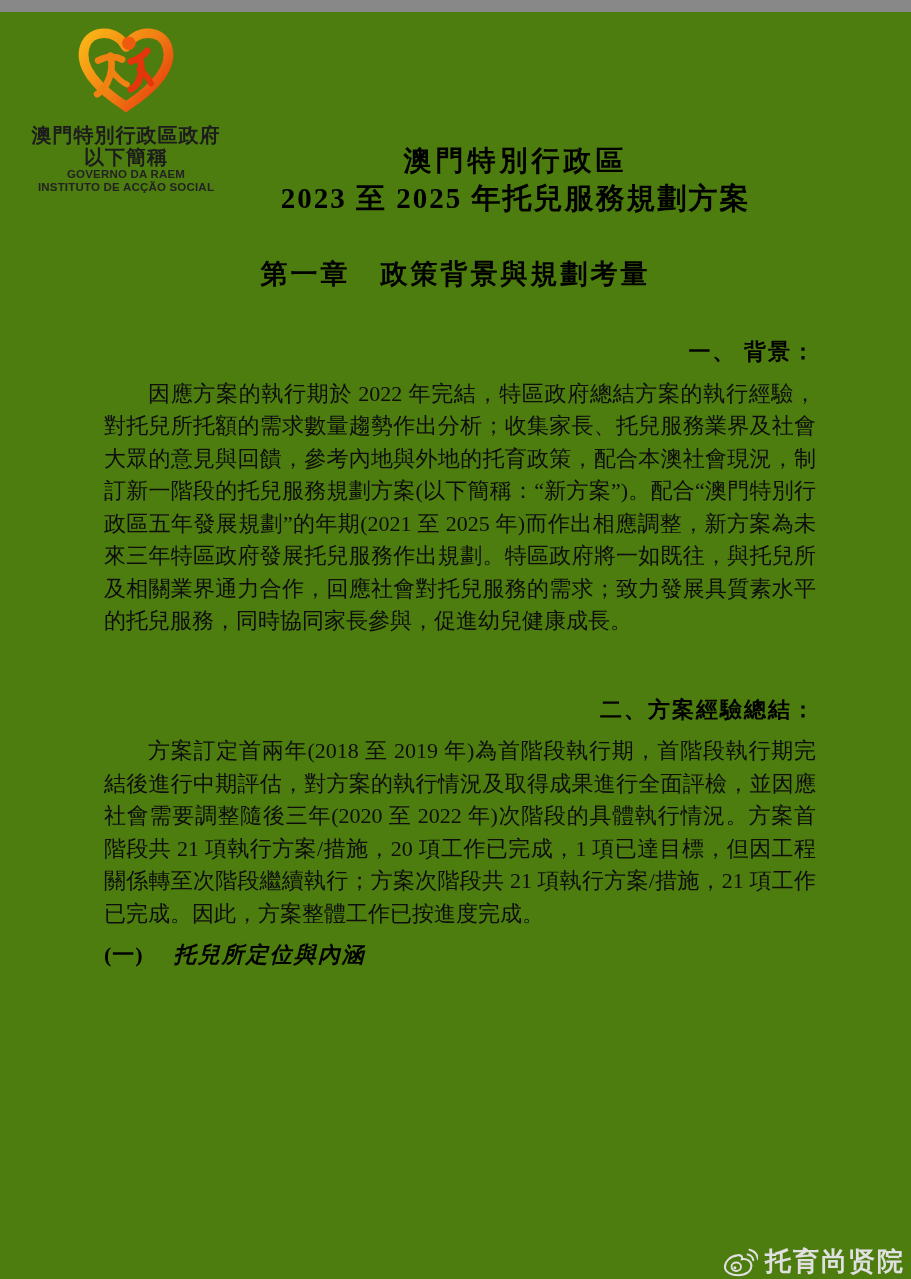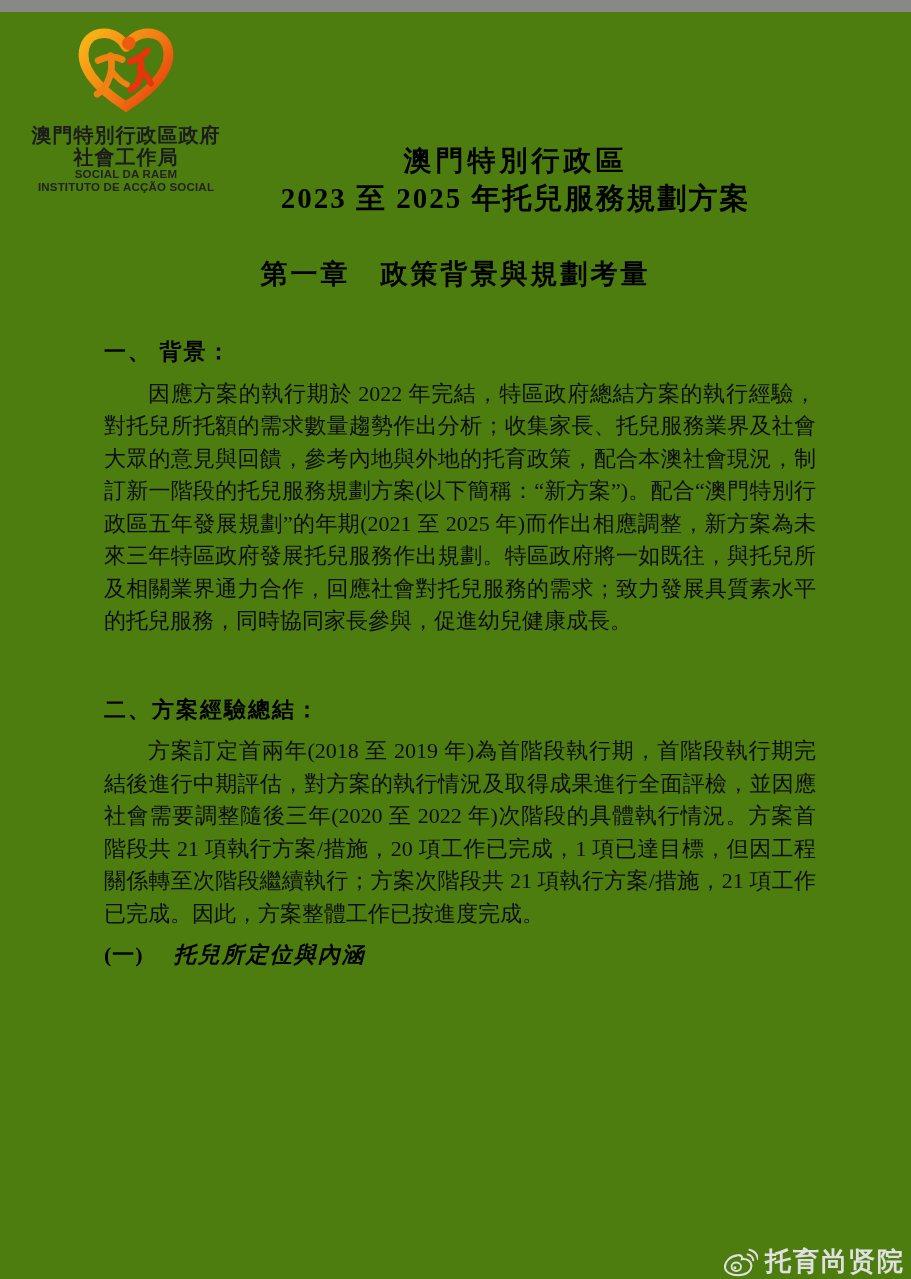--- a/index.html
+++ b/index.html
@@ -32,21 +32,21 @@
     position:absolute;top:244px;left:0;width:100%;
     text-align:center;font-size:27px;font-weight:bold;letter-spacing:3px;color:#000;
   }
   
   .content{
     position:absolute;left:104px;top:324px;width:712px;
     font-size:22px;line-height:32.5px;text-align:justify;color:#0d0d0d;
   }
   .sec-heading{
     font-size:22px;font-weight:bold;letter-spacing:2px;
-    margin:0 0 9px 0;text-align:left;color:#000;
+    margin:0 0 9px 0;text-align:right;color:#000;
   }
   .content p{margin:0 0 9px 0;text-indent:2em;}
   .mt-lg{margin-top:56px;}
   .sub-heading{font-size:22px;font-weight:bold;margin:2px 0 13px 0;letter-spacing:1px;text-align:left;color:#000;}
   .sub-heading .sub-title{margin-left:30px;letter-spacing:2px;font-style:italic;}
   
   .watermark{
     position:absolute;right:6px;bottom:12px;
     display:flex;align-items:center;gap:7px;
     color:#e0e0e0;
@@ -72,22 +72,22 @@
       <path d="M55 26 C47 8 18 6 12 26 C6 46 22 66 55 88 C88 66 104 46 98 26 C92 6 63 8 55 26" fill="none" stroke="url(#heartg)" stroke-width="10" stroke-linecap="round"></path>
       <circle cx="58" cy="22" r="7" fill="#ee5a0e"></circle>
       <path d="M26 40 q14 -7 25 -1" stroke="#f08212" stroke-width="7" fill="none" stroke-linecap="round"></path>
       <path d="M39 35 q3 15 -3 27 q-3 8 -11 13" stroke="#f08212" stroke-width="7" fill="none" stroke-linecap="round"></path>
       <path d="M41 52 q8 10 15 13" stroke="#f08212" stroke-width="6" fill="none" stroke-linecap="round"></path>
       <path d="M60 41 q11 -3 17 -11" stroke="#e5350b" stroke-width="7" fill="none" stroke-linecap="round"></path>
       <path d="M69 37 q4 12 0 22 q-2 7 -9 11" stroke="#e5350b" stroke-width="7" fill="none" stroke-linecap="round"></path>
       <path d="M69 49 q8 6 12 15" stroke="#e5350b" stroke-width="6" fill="none" stroke-linecap="round"></path>
     </svg>
     <div class="org-cn">澳門特別行政區政府</div>
-    <div class="org-cn">社會工作局</div>
-    <div class="org-pt">SOCIAL DA RAEM</div>
+    <div class="org-cn">以下簡稱</div>
+    <div class="org-pt">GOVERNO DA RAEM</div>
     <div class="org-pt">INSTITUTO DE ACÇÃO SOCIAL</div>
   </div>
 
   <div class="title-block">
     <div class="doc-title-1">澳門特別行政區</div>
     <div class="doc-title-2">2023 至 2025 年托兒服務規劃方案</div>
   </div>
 
   <div class="chapter">第一章　政策背景與規劃考量</div>
 

